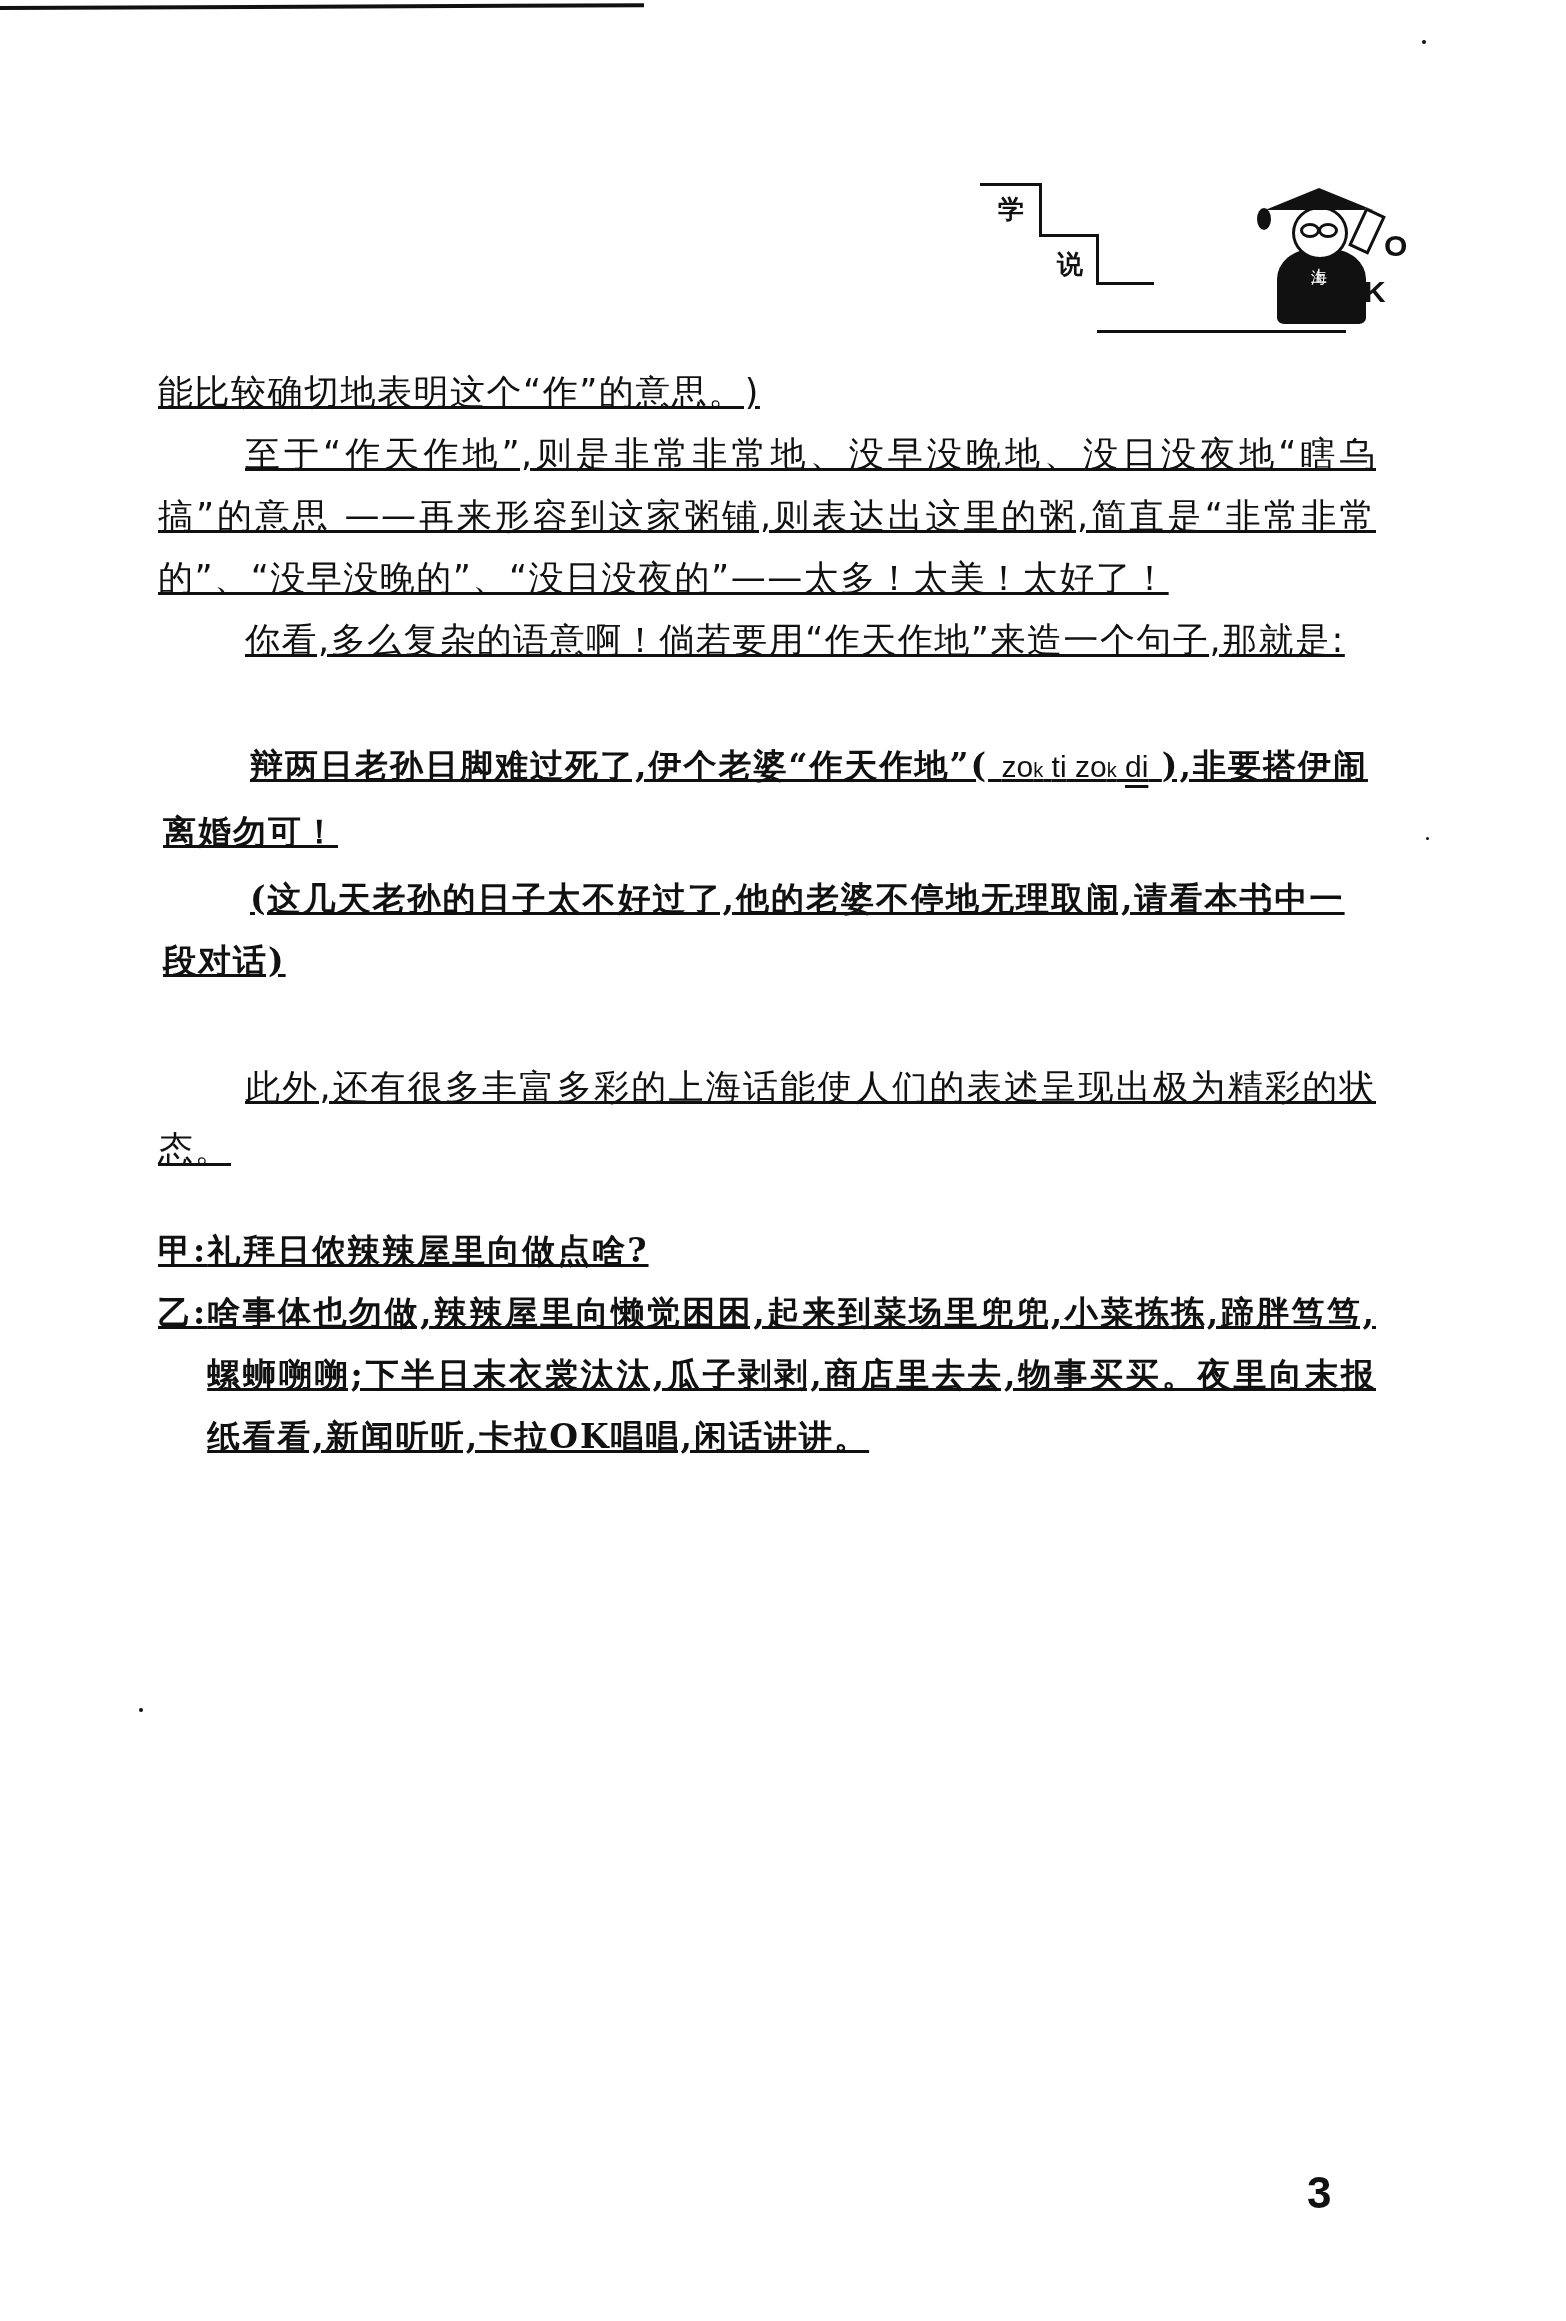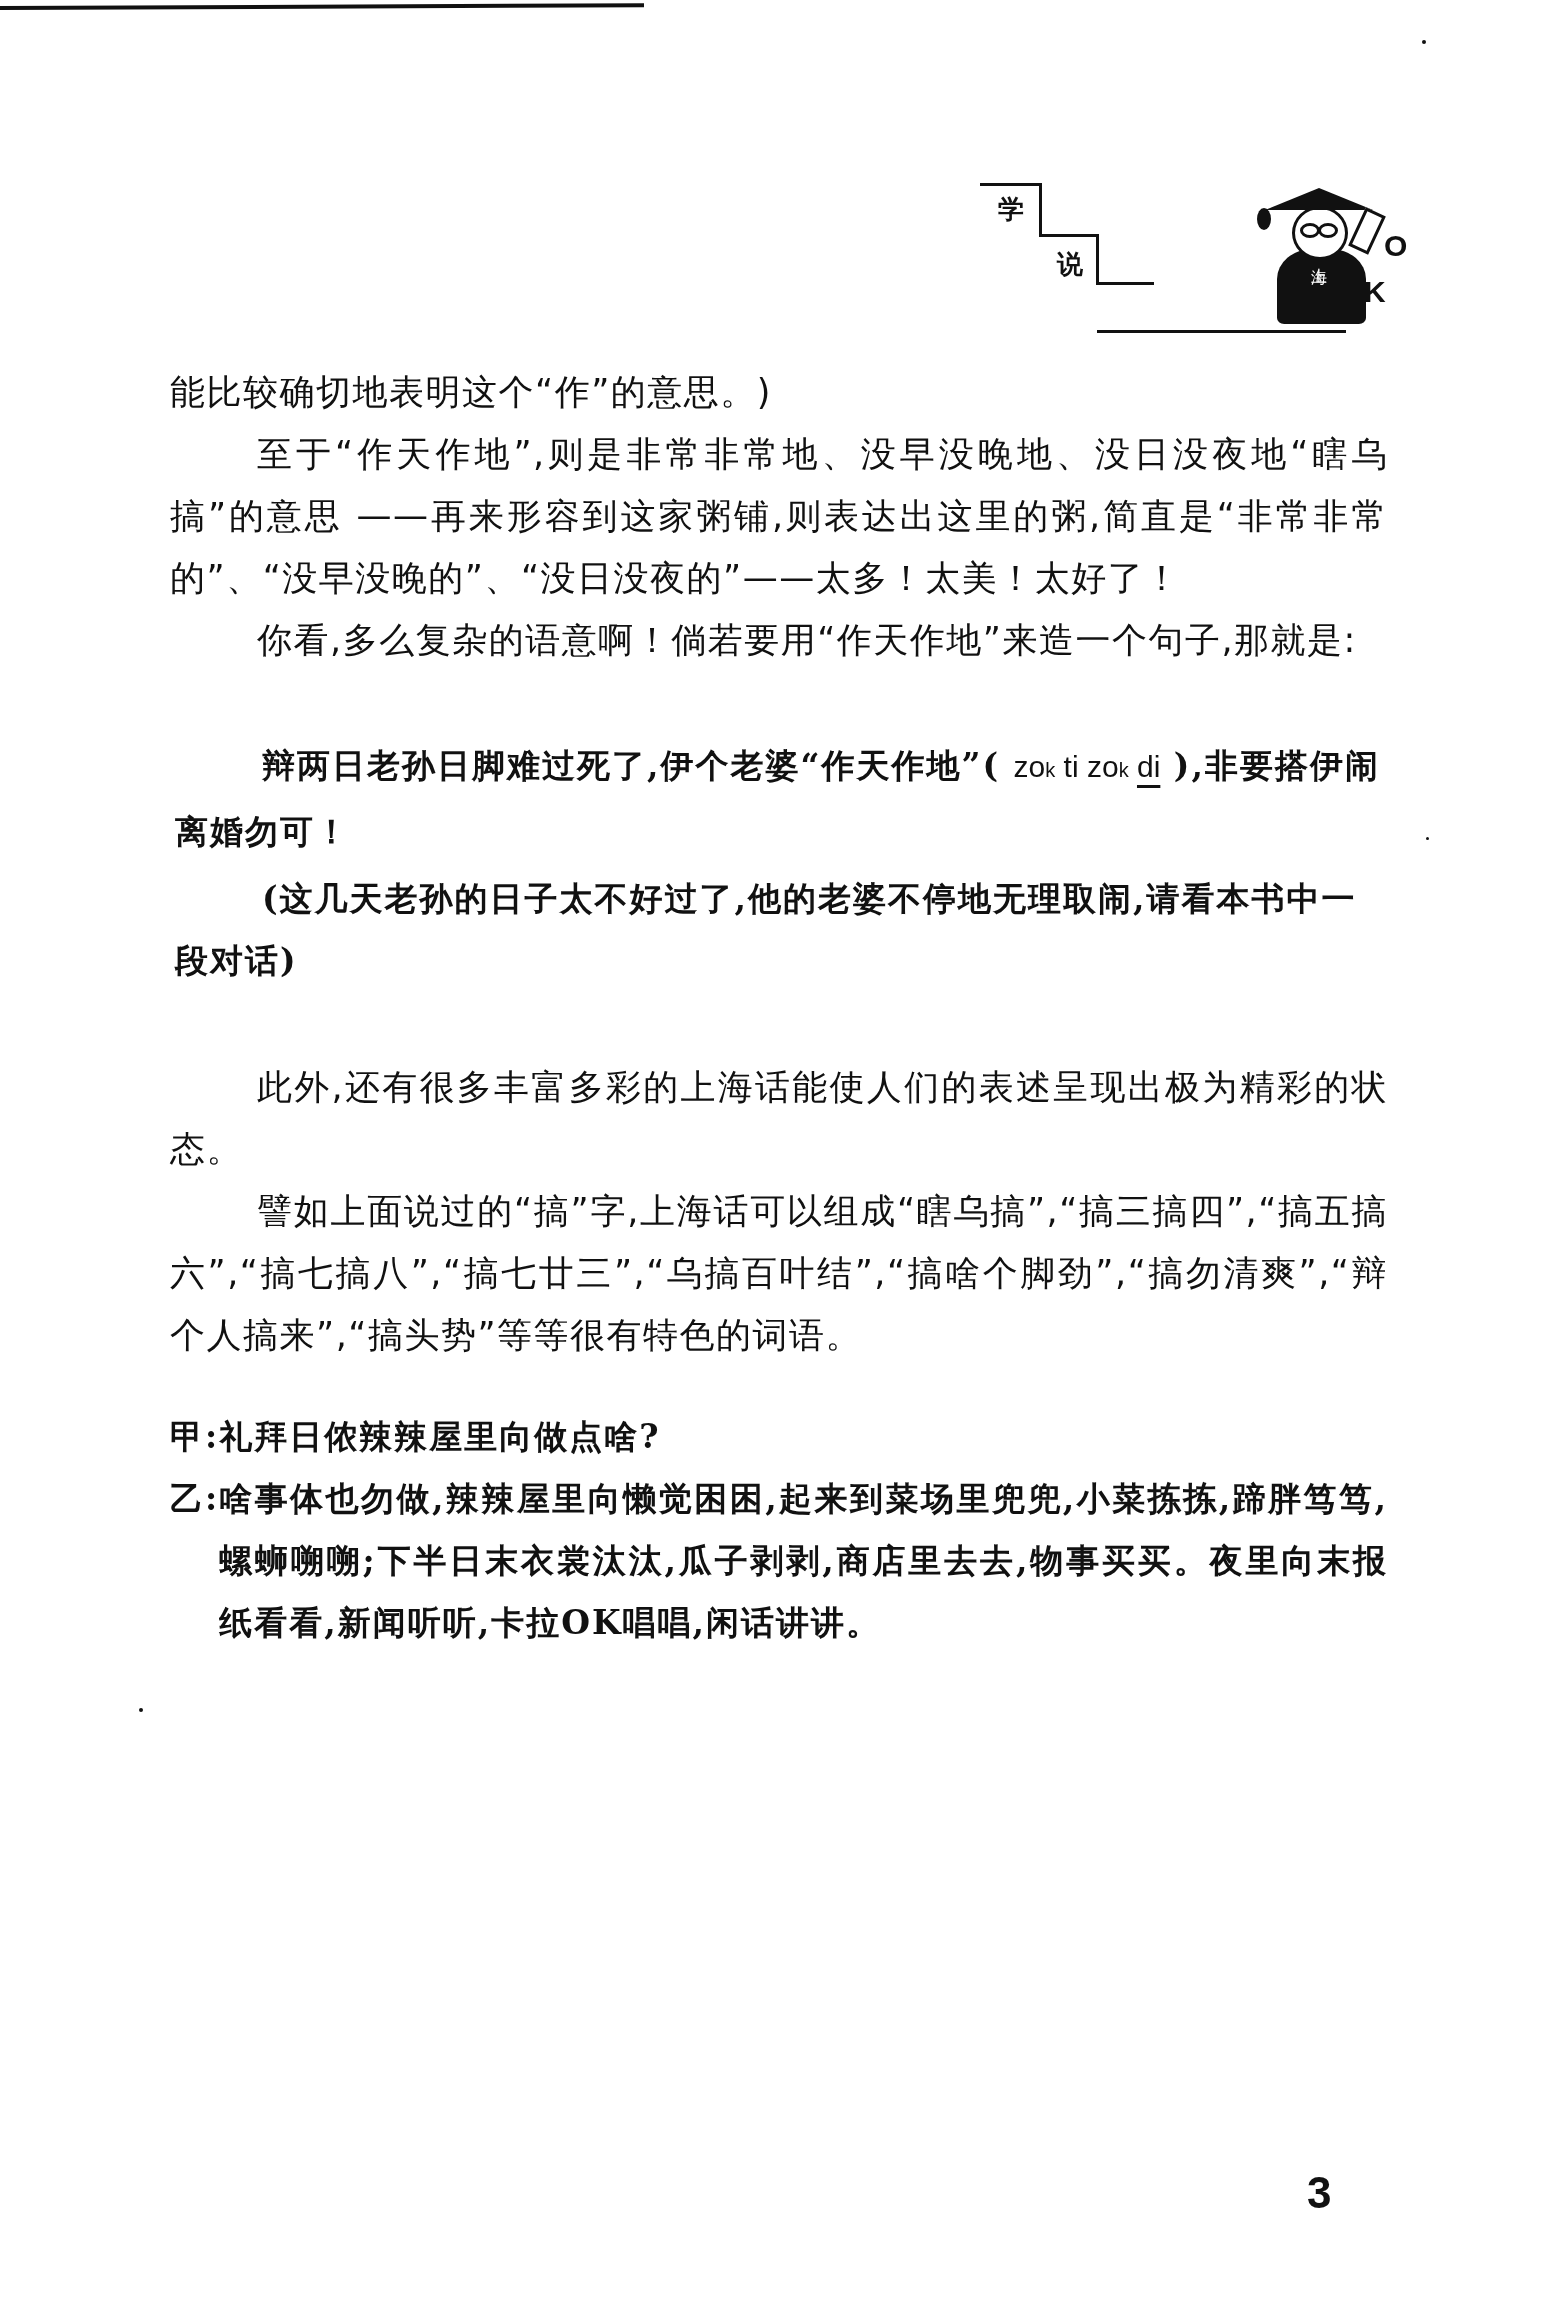--- a/index.html
+++ b/index.html
@@ -148,26 +148,27 @@
       font-weight: bold;
       font-size: 30px;
       color: #111;
     }
     .logo .ok-o { left: 404px; top: 61px; }
     .logo .ok-k { left: 384px; top: 107px; }
 
     
     .page-text {
       position: absolute;
-      left: 170px;
+      left: 158px;
       top: 361px;
       width: 1218px;
       font-family: "DejaVu Sans", sans-serif;
       font-size: 35px;
       letter-spacing: 1.5px;
+      text-decoration: underline;
     }
     .para {
       margin: 0;
       line-height: 62px;
       text-align: justify;
     }
     .indent { text-indent: 87px; }
     .gap-lg { height: 59px; }
     .gap-md { height: 40px; }
     .example {
@@ -250,21 +251,20 @@
   <p class="example indent">
     <span>辩两日老孙日脚难过死了,伊个老婆“作天作地”(</span>
     <span class="pinyin"><span>zo</span><small>k</small> <span>ti</span> <span>zo</span><small>k</small> <span class="under">di</span></span>
     <span>),非要搭伊闹离婚勿可！</span>
   </p>
   <p class="example indent">(这几天老孙的日子太不好过了,他的老婆不停地无理取闹,请看本书中一段对话)</p>
 
   <div class="gap-lg"></div>
 
   <p class="para indent">此外,还有很多丰富多彩的上海话能使人们的表述呈现出极为精彩的状态。</p>
-  <p class="para indent">譬如上面说过的“搞”字,上海话可以组成“瞎乌搞”,“搞三搞四”,“搞五搞六”,“搞七搞八”,“搞七廿三”,“乌搞百叶结”,“搞啥个脚劲”,“搞勿清爽”,“辩个人搞来”,“搞头势”等等很有特色的词语。</p>
 
   <div class="gap-md"></div>
 
   <div class="dialog">
     <div class="line">
       <span class="speaker">甲:</span>
       <span class="speech">礼拜日侬辣辣屋里向做点啥?</span>
     </div>
     <div class="line">
       <span class="speaker">乙:</span>

